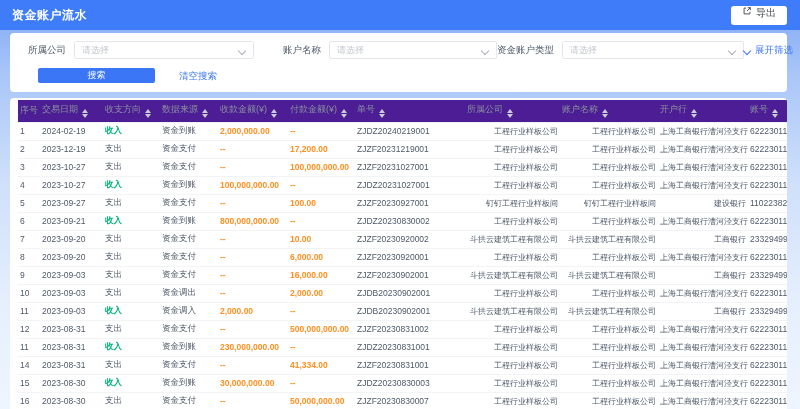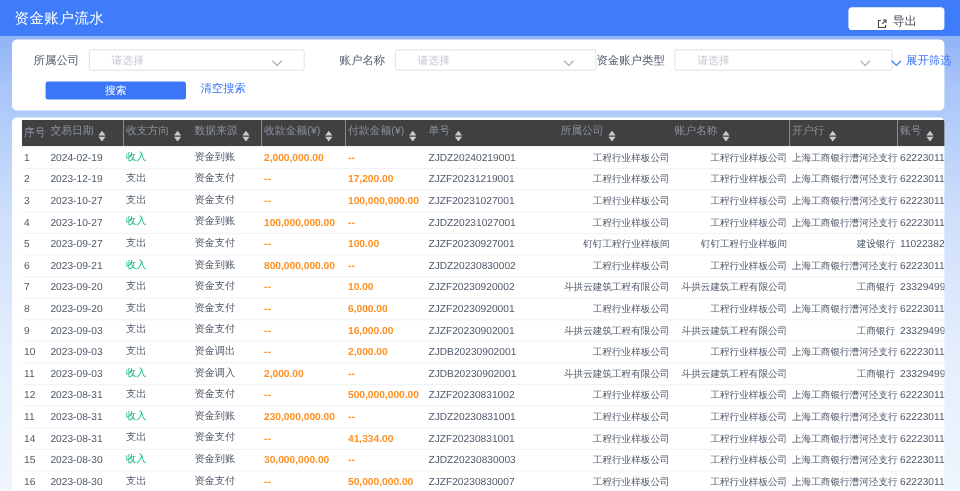--- a/index.html
+++ b/index.html
@@ -4,53 +4,53 @@
 <style>
   * { box-sizing: border-box; margin: 0; padding: 0; }
   html,body { width:800px; height:409px; overflow:hidden; }
   body {
     font-family: "Liberation Sans", "DejaVu Sans", sans-serif;
     background: linear-gradient(180deg, #7ea6f4 0%, #a9c6f8 18%, #cfe0fb 45%, #e6effd 75%, #eef5fe 100%);
     font-size: 10px; color:#4e5969;
   }
   
   .topbar { height:30px; background:#3e7cfa; display:flex; align-items:center; padding:0 13px 0 12px; }
-  .topbar .title { color:#ffffff; font-size:12px; font-weight:normal; letter-spacing:0.5px; }
+  .topbar .title { color:#ffffff; font-size:12px; font-weight:bold; letter-spacing:0.5px; }
   .export-btn { margin-left:auto; background:#ffffff; border:none; border-radius:3px; height:19px;
-    padding:0 23px; display:flex; align-items:flex-end; gap:4px; font-size:10px; color:#42464e; cursor:pointer; }
+    padding:0 11px; display:flex; align-items:flex-start; gap:4px; font-size:10px; color:#42464e; cursor:pointer; }
   .export-btn svg { display:block; }
   
   .filter-card { margin:3px 13px 0 10px; background:#ffffff; border-radius:4px; padding:8px 14px 9px 18px; }
   .filter-row { display:flex; align-items:center; }
   .f-group { display:flex; align-items:center; }
   .f-label { font-size:9.5px; color:#4e5969; margin-right:8px; white-space:nowrap; }
   .f-select { height:18px; border:1px solid #e5e6eb; border-radius:2px; background:#fff;
-    display:flex; align-items:center; justify-content:space-between; padding:0 18px; cursor:pointer; }
+    display:flex; align-items:center; justify-content:space-between; padding:0 7px; cursor:pointer; }
   .f-select .ph { color:#c3c7cf; font-size:9px; }
   .chev { width:7px; height:7px; display:inline-block; position:relative; }
   .chev::before { content:""; position:absolute; left:0; top:1px; width:5px; height:5px;
     border-right:1px solid #a9aeb8; border-bottom:1px solid #a9aeb8; transform:rotate(45deg); }
   .chev.blue::before { border-color:#3a76f6; }
   .w1{width:180px}.w2{width:168px;margin-left:0}.w3{width:182px}
   .g2{margin-left:29px}.g3{}
   .expand-link { margin-left:auto; color:#3a76f6; font-size:9.5px; display:flex; align-items:center; gap:4px; cursor:pointer; white-space:nowrap; }
-  .btn-row { display:flex; align-items:flex-start; margin-top:9px; padding-left:10px; }
+  .btn-row { display:flex; align-items:flex-end; margin-top:9px; padding-left:10px; }
   .search-btn { width:117px; height:15px; background:#3a76f6; color:#fff; border:none; border-radius:2px;
     font-size:9px; display:flex; align-items:center; justify-content:center; cursor:pointer; }
-  .clear-link { margin-left:12px; color:#3a76f6; font-size:9.5px; cursor:pointer; }
+  .clear-link { margin-left:24px; color:#3a76f6; font-size:9.5px; cursor:pointer; }
   
   .table-card { margin:6px 13px 0 10px; background:#ffffff; border-radius:4px 4px 0 0;
     padding:2px 0 0 8px; height:328px; overflow:hidden; }
   table { border-collapse:collapse; table-layout:fixed; width:812px; }
   thead th { height:22px; font-weight:normal; color:#8a919f; text-align:left; padding:0 2px;
-    font-size:9px; background:#404040; border-bottom:1px solid #f0f1f3; white-space:nowrap; overflow:hidden; cursor:pointer; }
+    font-size:9px; background:#4c1d95; border-bottom:1px solid #f0f1f3; white-space:nowrap; overflow:hidden; cursor:pointer; }
   tbody td { height:18px; padding:0 2px; font-size:8.5px; color:#4e5969;
     border-bottom:1px solid #f2f3f5; white-space:nowrap; overflow:hidden; }
   td.cjk { font-size:8px;text-align:right; }
-  td.green { color:#00b578; }
+  td.green { color:#00b578;font-weight:bold; }
   td.orange { color:#ff8f1f;font-weight:bold; }
   .sorter { display:inline-flex; flex-direction:column; margin-left:4px; vertical-align:-1px; gap:1px; }
   .sorter i { width:0; height:0; border-left:3px solid transparent; border-right:3px solid transparent; display:block; }
   .sorter .up { border-bottom:4px solid #c9cdd4; }
   .sorter .dn { border-top:4px solid #c9cdd4; }
 </style>
 </head>
 <body>
 
 <div class="topbar">

